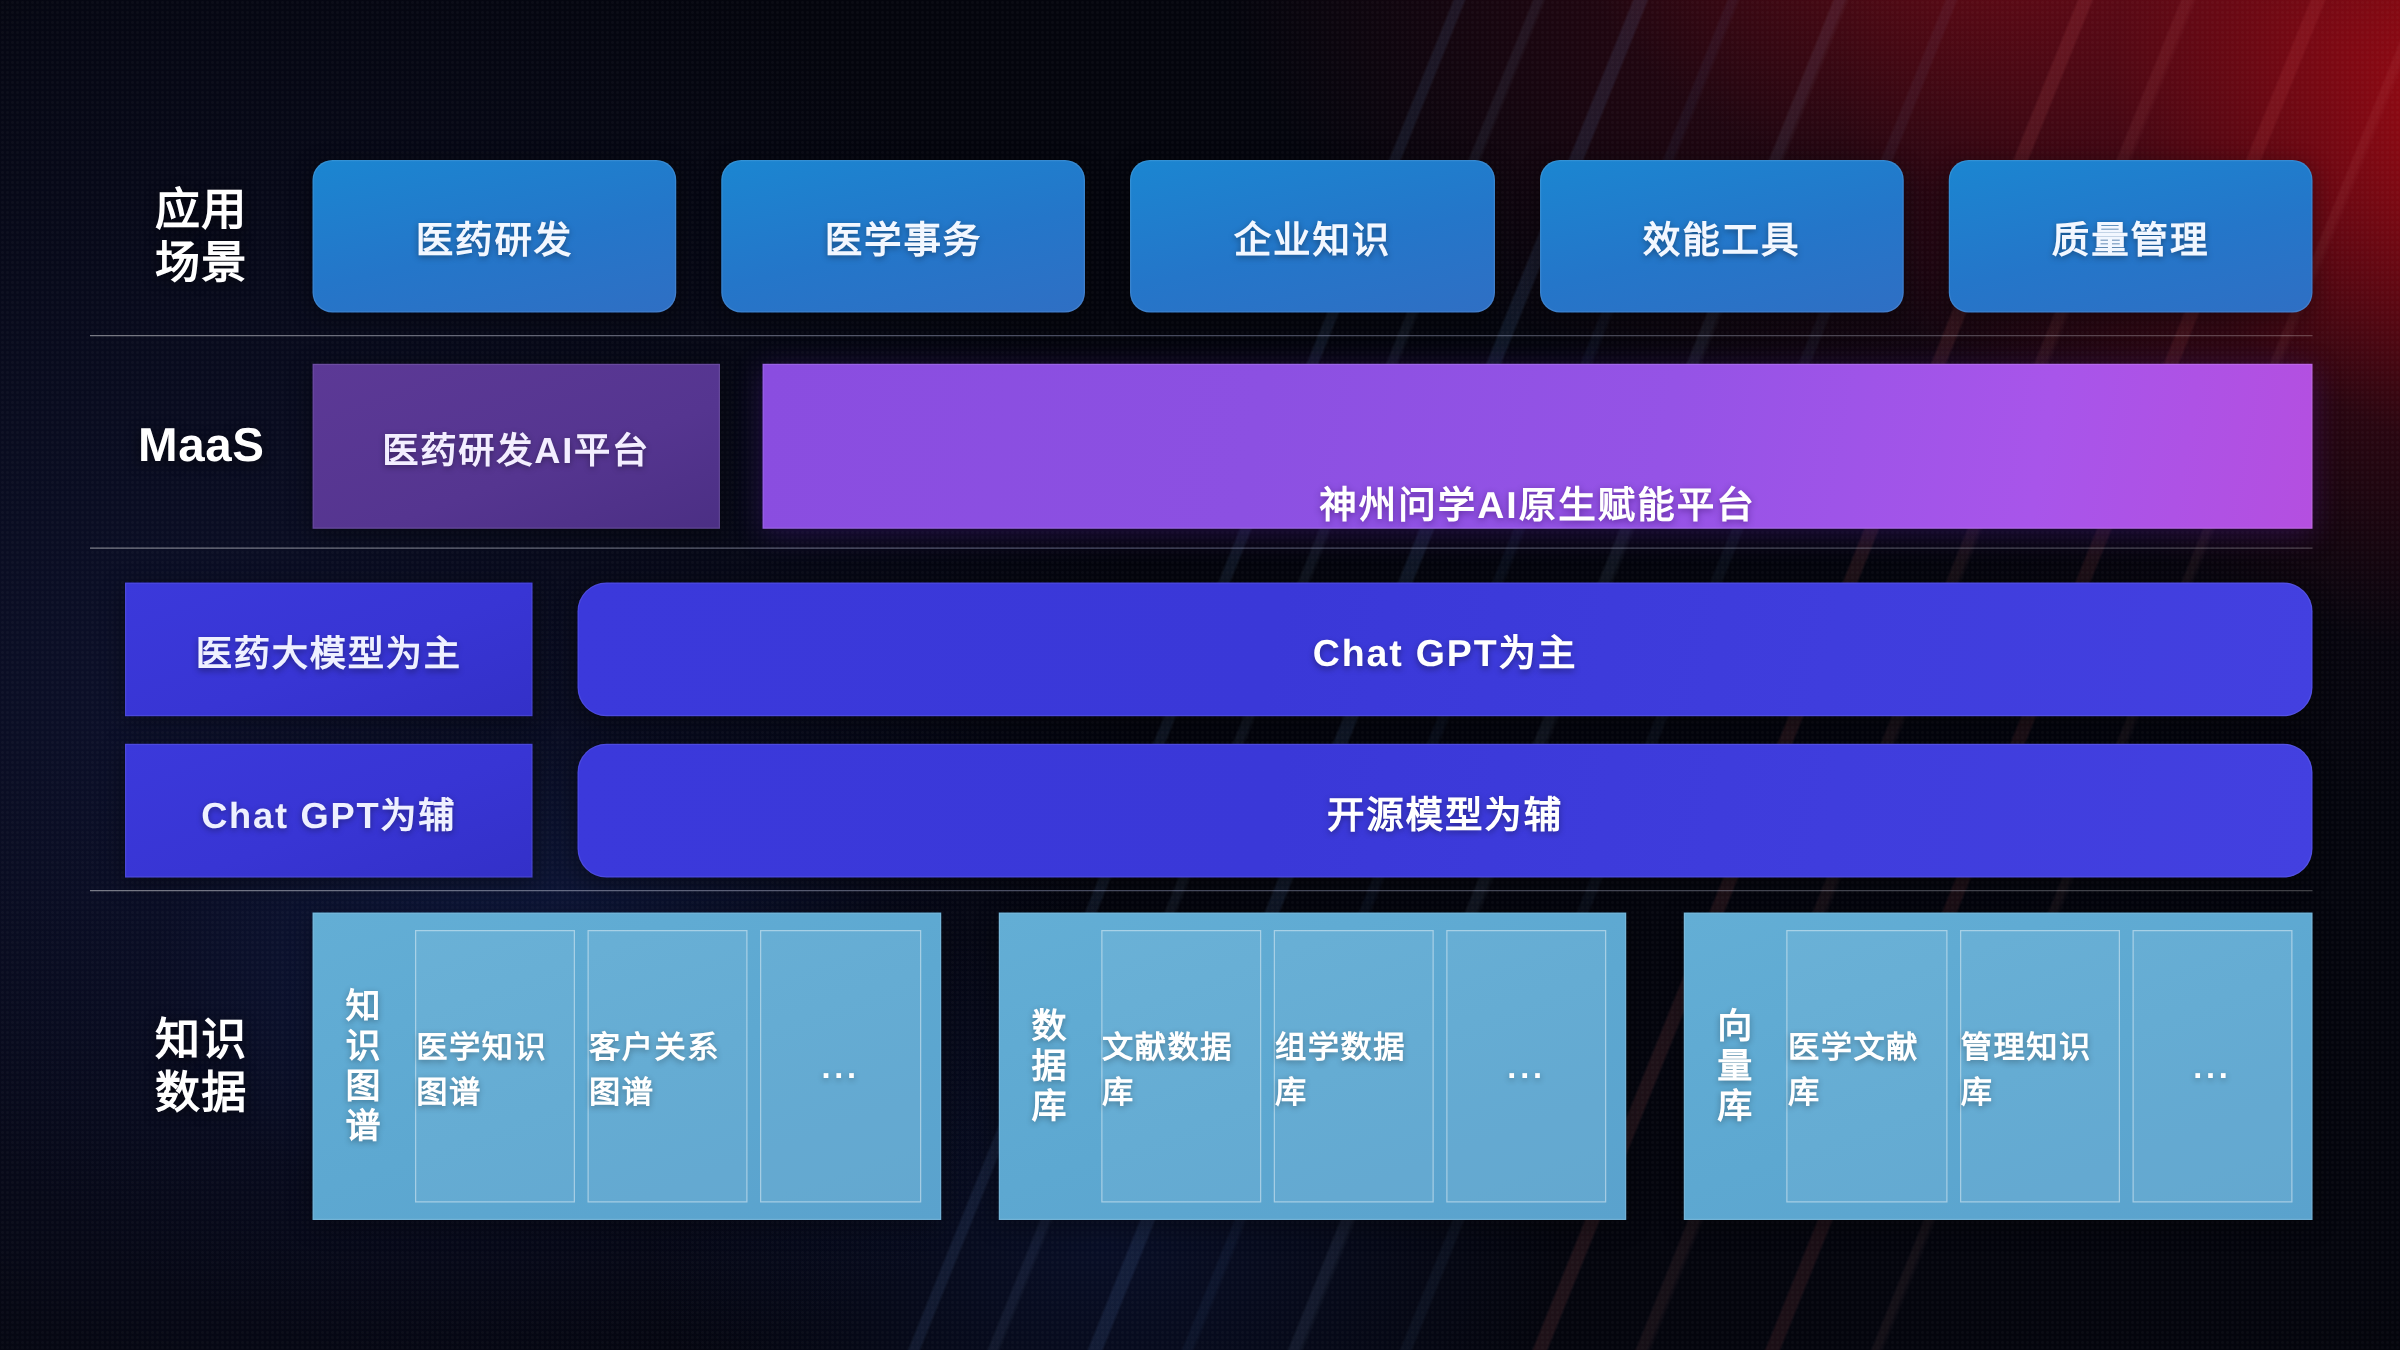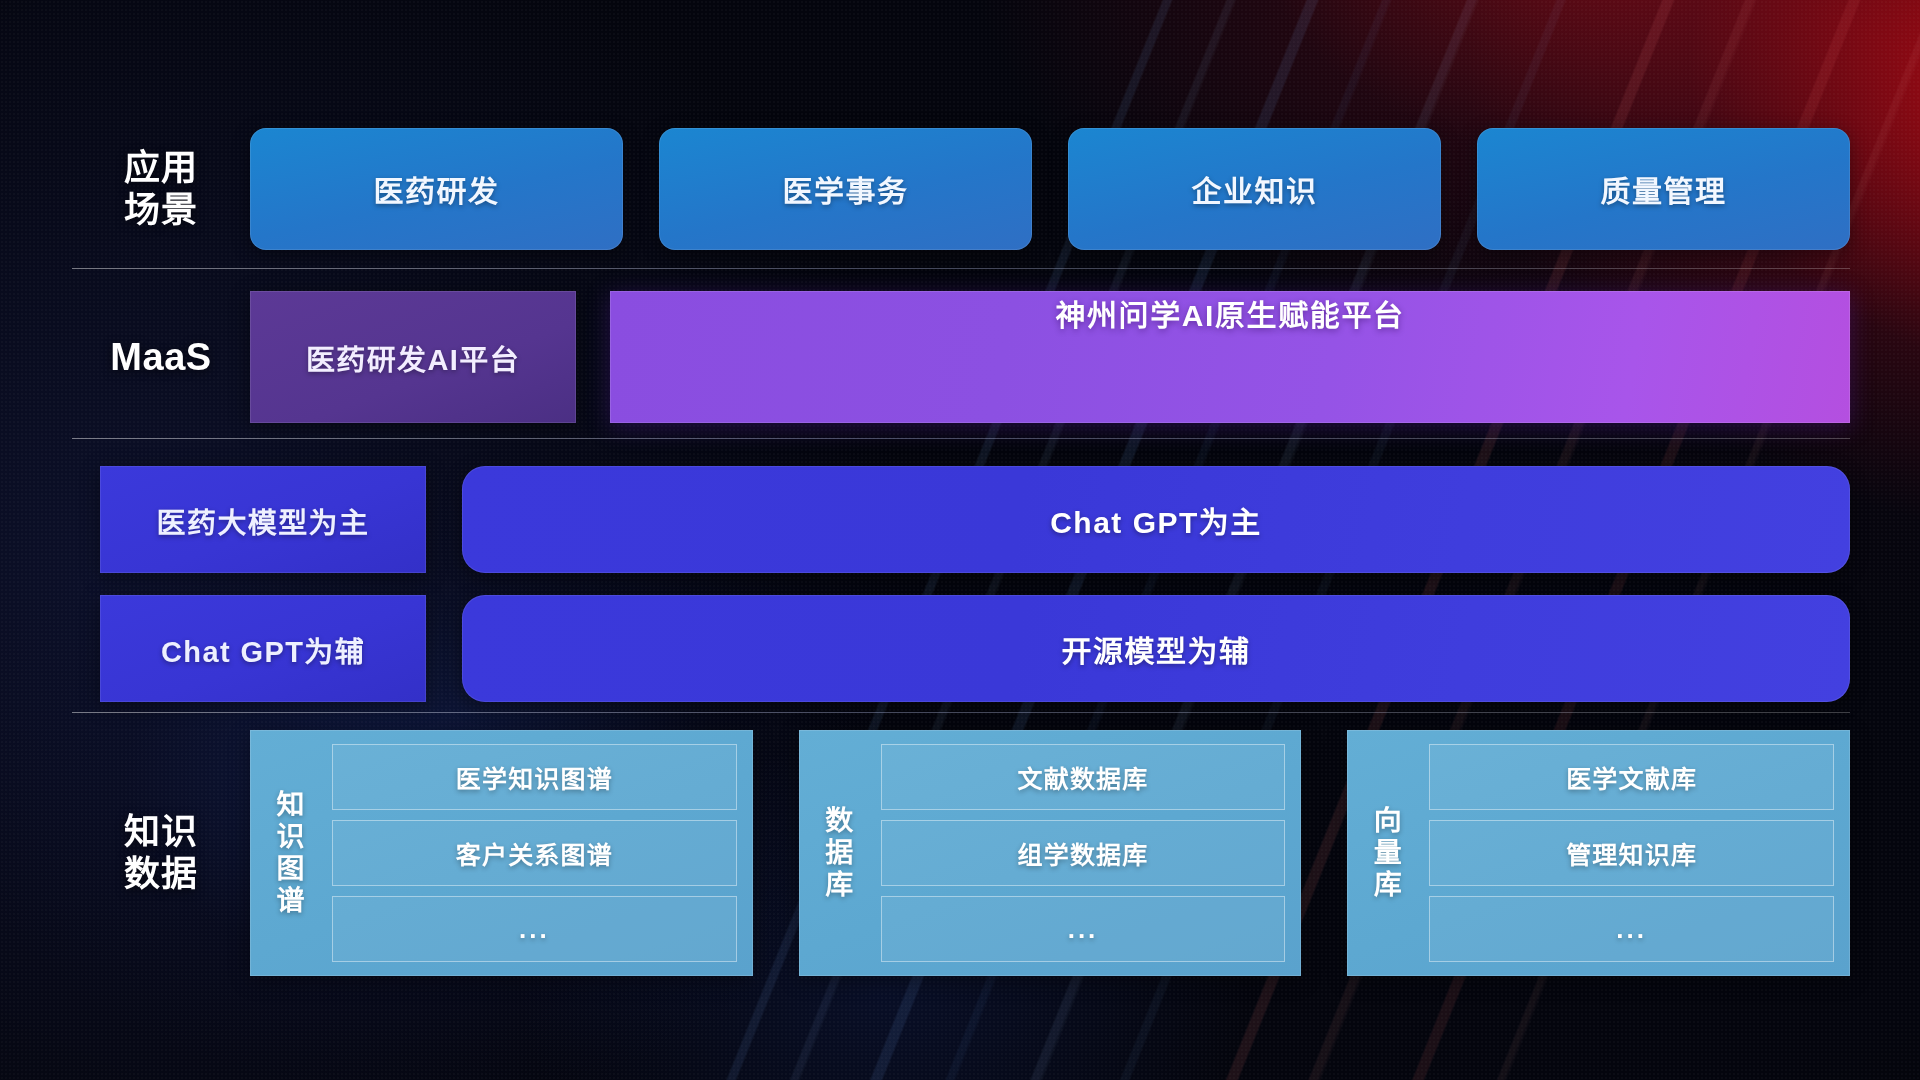--- a/index.html
+++ b/index.html
@@ -130,21 +130,21 @@
     display: flex; align-items: center; justify-content: center;
     background: linear-gradient(160deg, #5c3996 0%, #553590 60%, #4b2f84 100%);
     color: #f3eeff;
     font-size: 29px; font-weight: 700; letter-spacing: 1.4px;
     box-shadow: inset 0 0 0 1px rgba(255,255,255,0.10), 0 4px 18px rgba(0,0,0,0.35);
     text-shadow: 0 2px 5px rgba(0,0,0,0.35);
   }
   .maas-right {
     flex: 1 1 auto;
     height: 132px;
-    display: flex; align-items: flex-start; justify-content: center;
+    display: flex; align-items: flex-end; justify-content: center;
     background: linear-gradient(100deg, #8a4de0 0%, #8c50e2 32%, #9553e6 58%, #a855ea 82%, #b44fe0 100%);
     color: #ffffff;
     font-size: 30px; font-weight: 700; letter-spacing: 1.6px;
     box-shadow: inset 0 0 0 1px rgba(255,255,255,0.12), 0 4px 22px rgba(90,30,170,0.35);
     text-shadow: 0 2px 6px rgba(40,0,80,0.45);
   }
 
   
   #row-algo { top: 466px; height: 236px; }
   #row-algo .row-body { flex-direction: column; gap: 22px; }
@@ -189,21 +189,21 @@
     display: flex; align-items: center; justify-content: center;
     color: #ffffff;
     font-size: 28px; font-weight: 700; line-height: 1.14;
     letter-spacing: 1px;
     text-align: center;
     white-space: pre-line;
     text-shadow: 0 2px 5px rgba(0,0,0,0.30);
   }
   .know-items {
     flex: 1 1 auto;
-    display: flex; flex-direction: column; justify-content: flex-end;
+    display: flex; flex-direction: row; justify-content: flex-end;
     gap: 10px;
   }
   .know-item {
     flex: 1 1 0;
     display: flex; align-items: center; justify-content: center;
     border: 1px solid rgba(255,255,255,0.42);
     background: rgba(255,255,255,0.055);
     color: #ffffff;
     font-size: 25px; font-weight: 700; letter-spacing: 1.2px;
     text-shadow: 0 2px 5px rgba(0,0,0,0.30);
@@ -228,20 +228,23 @@
 场景</div>
       <div class="row-body">
         <div class="app-card">
           <span>医药研发</span>
         </div>
         <div class="app-card">
           <span>医学事务</span>
         </div>
         <div class="app-card">
           <span>企业知识</span>
+        </div>
+        <div class="app-card">
+          <span>效能工具</span>
         </div>
         <div class="app-card">
           <span>质量管理</span>
         </div>
       </div>
     </div>
 
     <div class="divider" style="top: 268px;"></div>
 
     <div class="row" id="row-maas">

